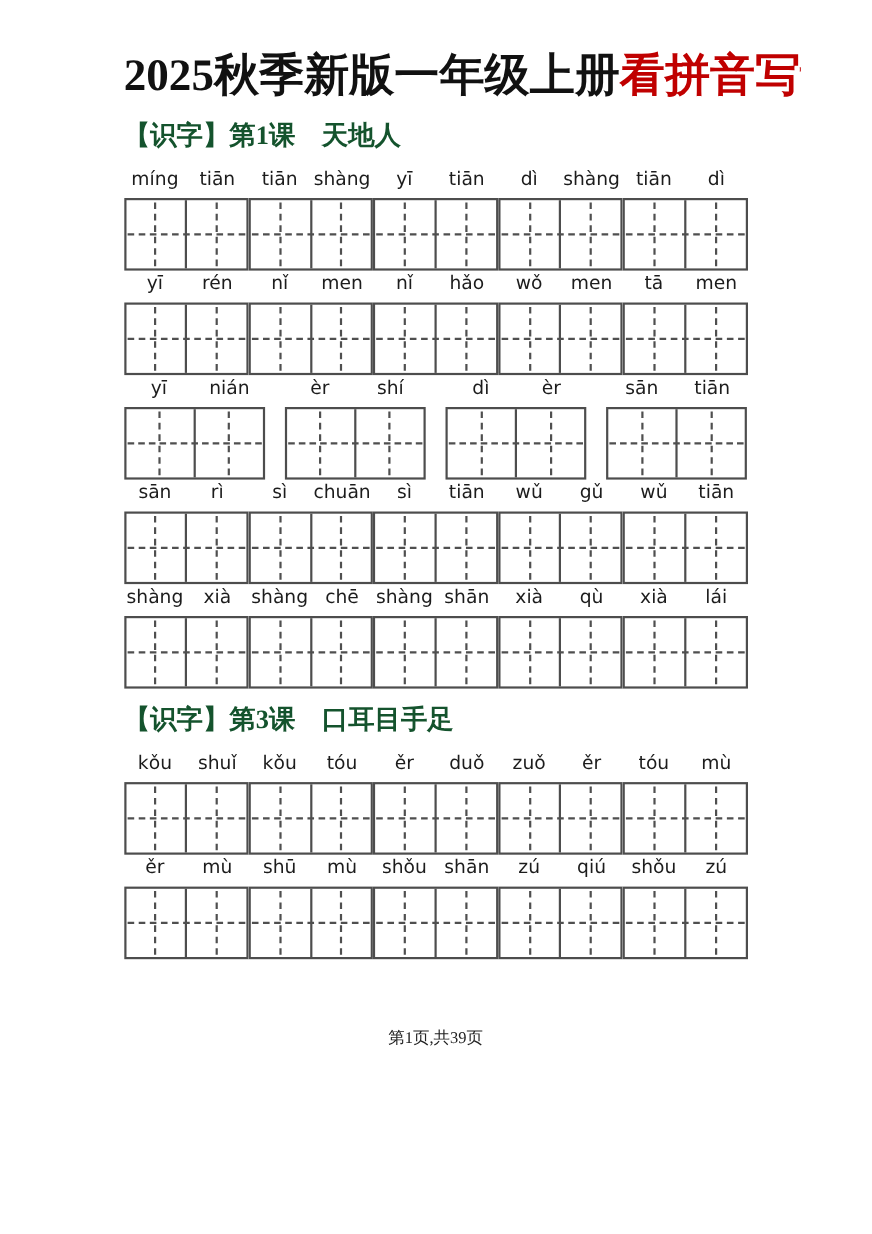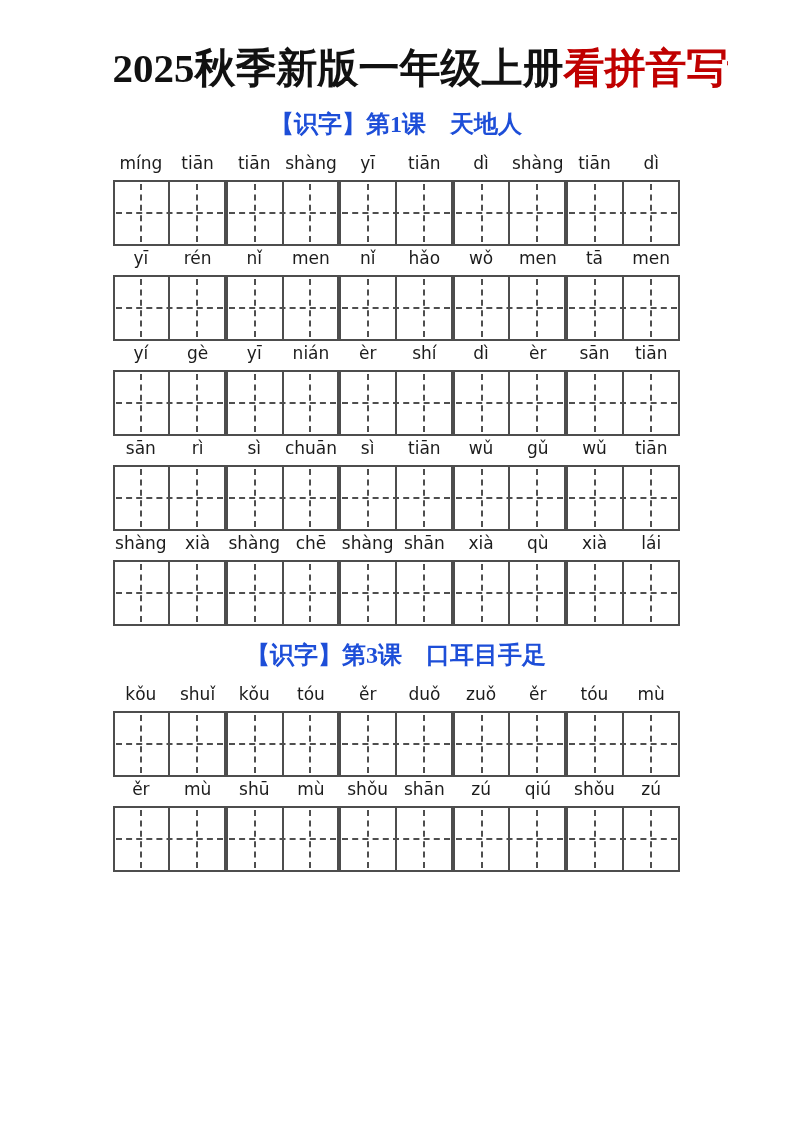--- a/index.html
+++ b/index.html
@@ -26,25 +26,25 @@
     font-weight: bold;
     color: #111111;
     letter-spacing: 0px;
     white-space: nowrap;
   }
   .title .red-part {
     color: #c00000;
   }
   .section-heading {
     margin: 14px 0 12px 0;
-    text-align: center;
+    text-align: left;
     font-size: 24px;
     line-height: 30px;
     font-weight: bold;
-    color: #1d4ed8;
+    color: #14532d;
   }
   .word-row {
     display: flex;
     justify-content: space-between;
   }
   .word-group {
     width: 128px;
   }
   .pinyin-row {
     display: flex;
@@ -220,31 +220,20 @@
               <div class="tz-cell"></div>
               <div class="tz-midline"></div>
             </div>
           </div>
         </div>
       </section>
       <section class="lesson-section">
         <div class="word-row">
           <div class="word-group">
             <div class="pinyin-row">
-              <span class="pinyin-syllable">yí</span>
-              <span class="pinyin-syllable">gè</span>
-            </div>
-            <div class="tz-box">
-              <div class="tz-cell"></div>
-              <div class="tz-cell"></div>
-              <div class="tz-midline"></div>
-            </div>
-          </div>
-          <div class="word-group">
-            <div class="pinyin-row">
               <span class="pinyin-syllable">yī</span>
               <span class="pinyin-syllable">nián</span>
             </div>
             <div class="tz-box">
               <div class="tz-cell"></div>
               <div class="tz-cell"></div>
               <div class="tz-midline"></div>
             </div>
           </div>
           <div class="word-group">
@@ -508,13 +497,14 @@
             <div class="tz-box">
               <div class="tz-cell"></div>
               <div class="tz-cell"></div>
               <div class="tz-midline"></div>
             </div>
           </div>
         </div>
       </section>
     </div>
 
+  <div class="footer">第1页,共39页</div>
 </div>
 
 </body></html>

